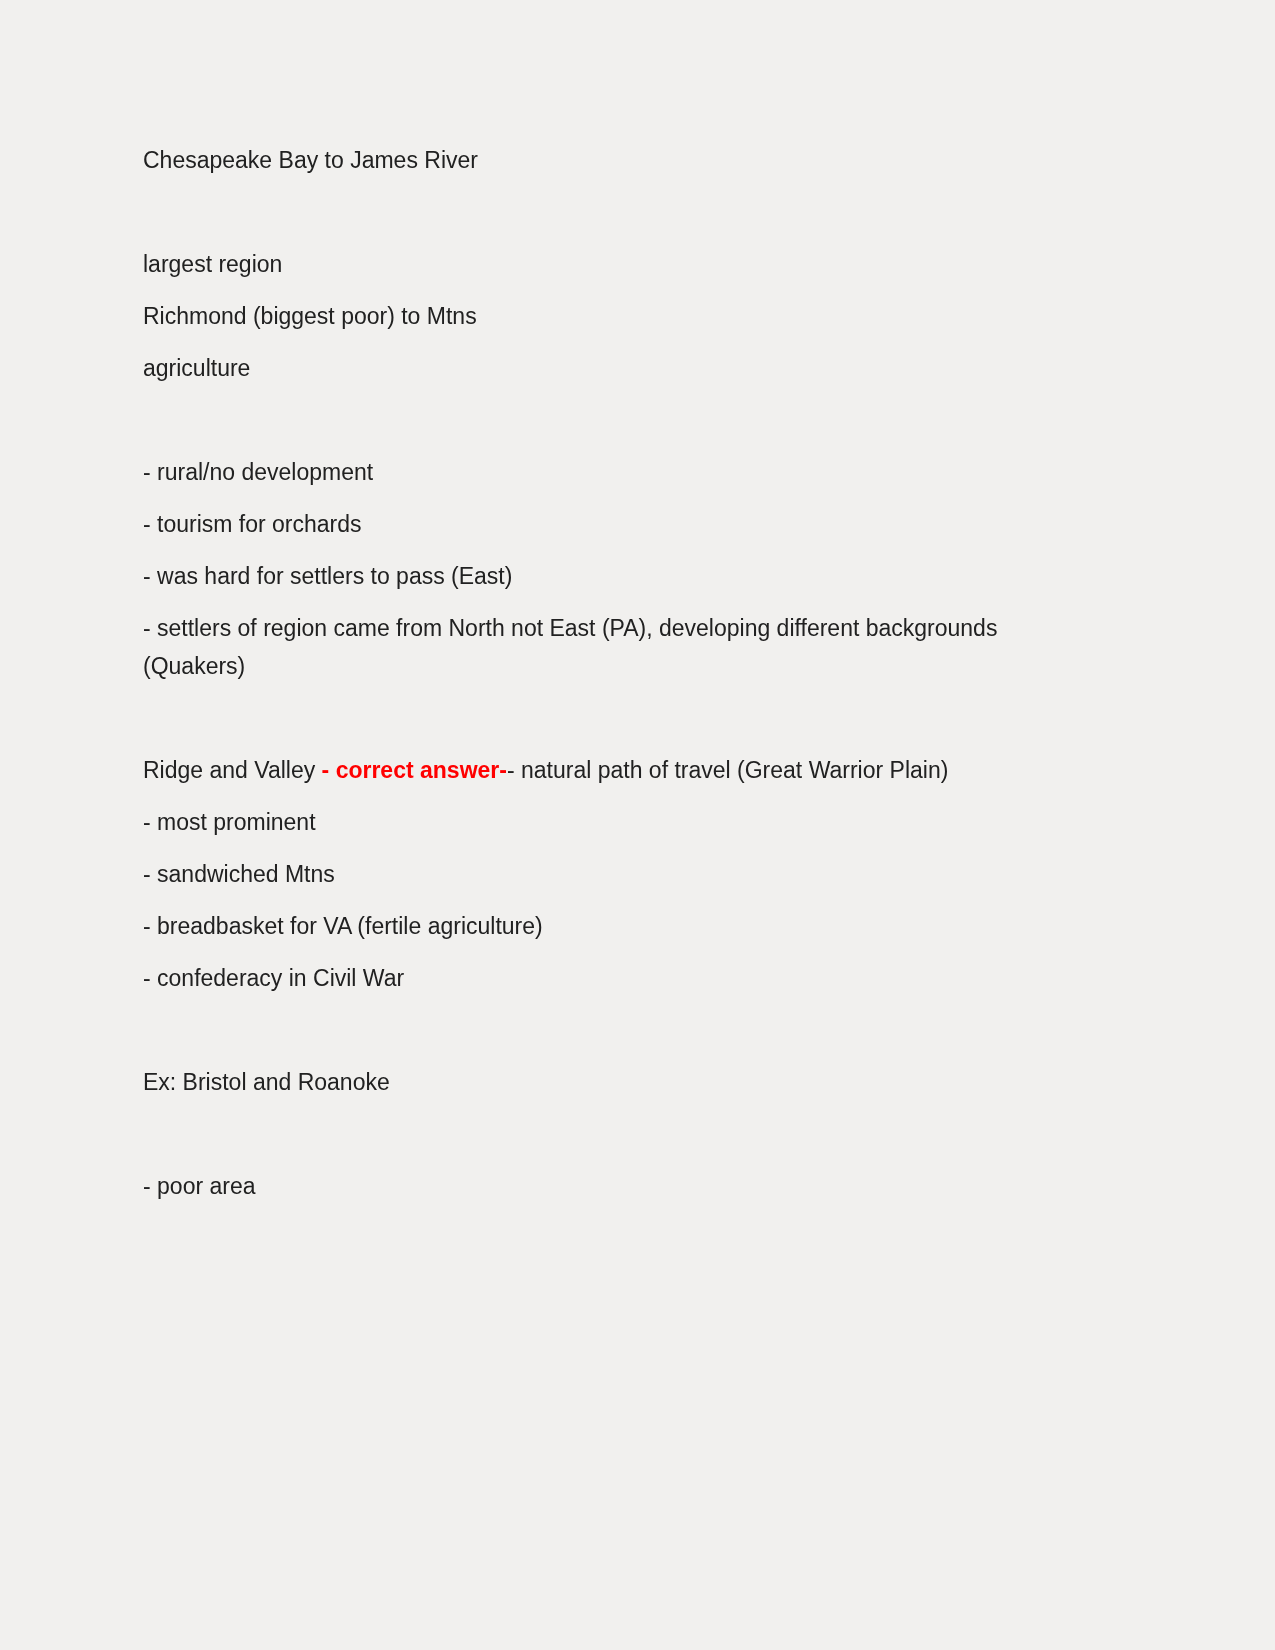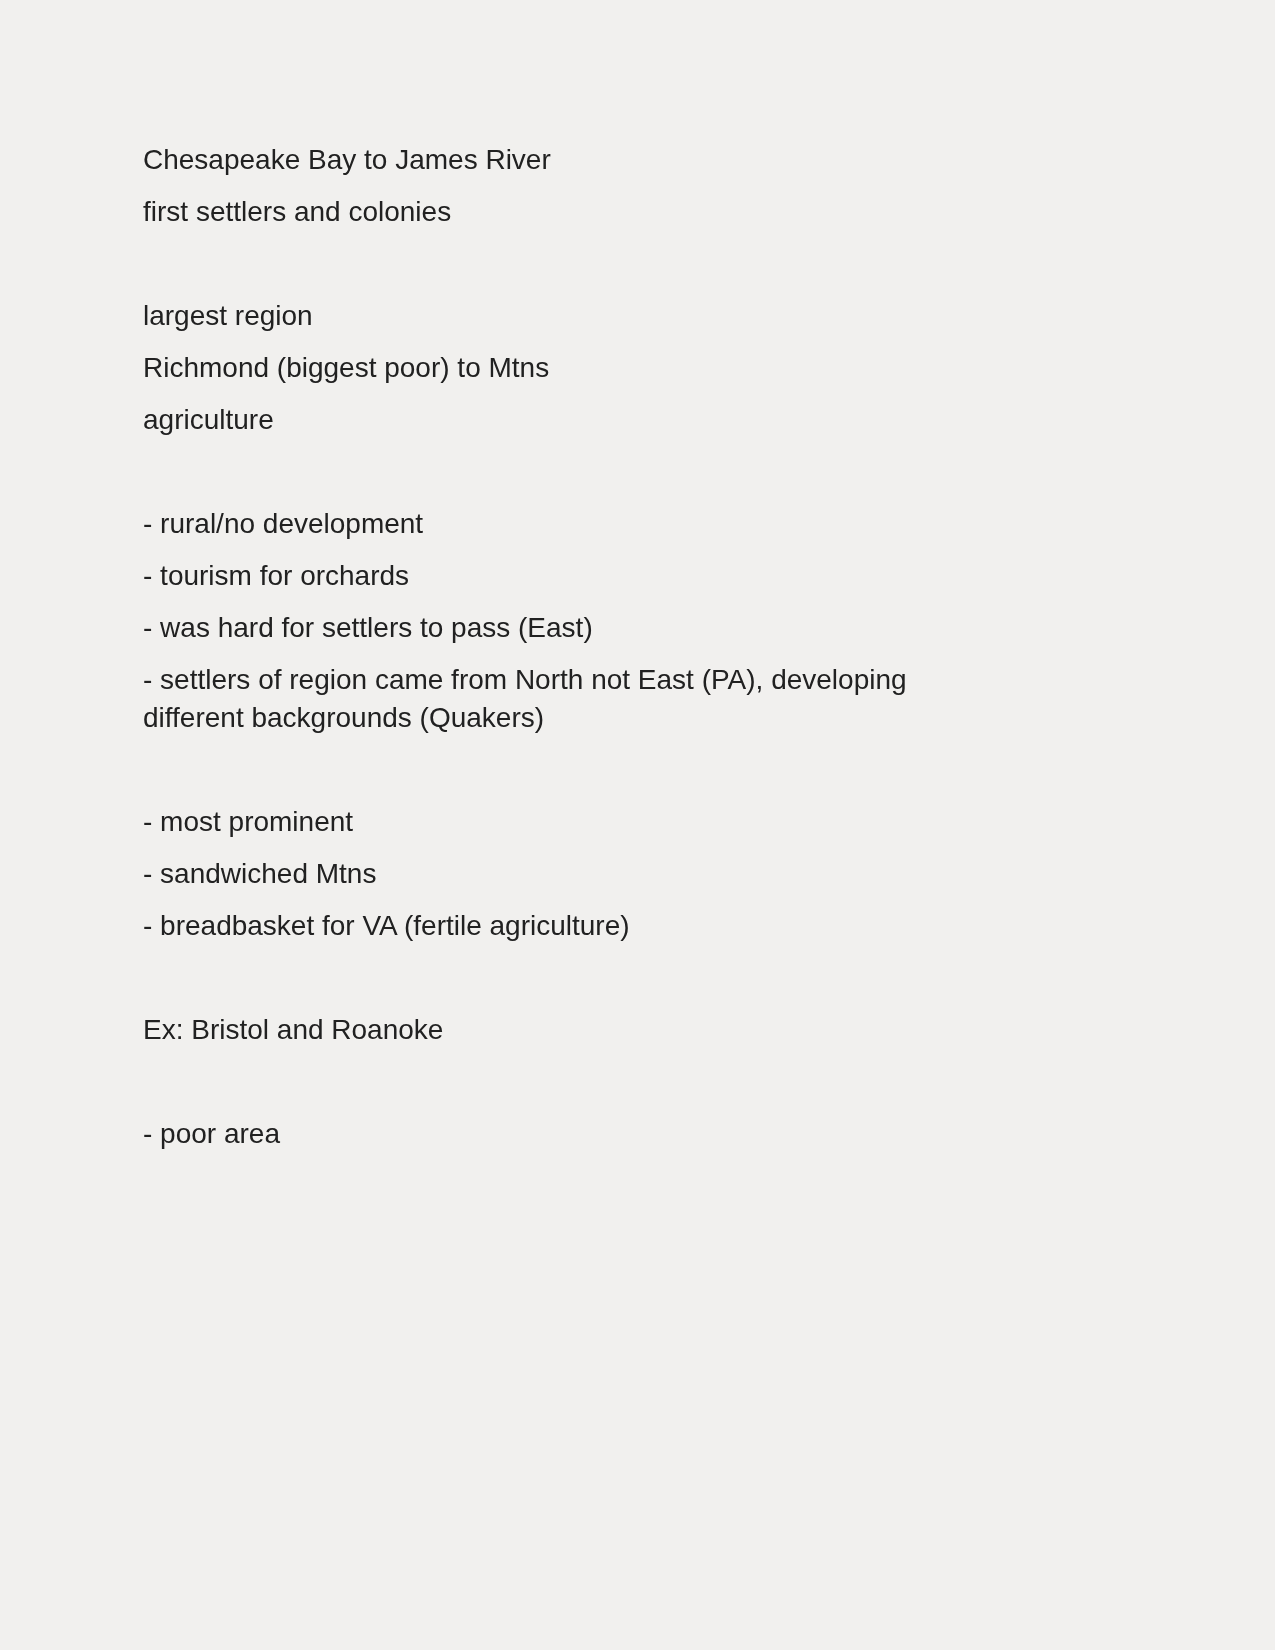--- a/index.html
+++ b/index.html
@@ -14,48 +14,49 @@
     color: #212121;
     overflow: hidden;
   }
   .doc {
     box-sizing: border-box;
     padding: 141px 0 0 143px;
     width: 1275px;
   }
   .para {
     margin: 0 0 14px 0;
-    font-size: 28px;
+    font-size: 23px;
     line-height: 38px;
     max-width: 855px;
     color: #212121;
     font-weight: 400;
     white-space: pre-wrap;
   }
   .para .red {
     color: #ff0000;
     font-weight: 700;
   }
 </style>
 </head>
 <body>
 
 <div class="doc" id="doc">
     <p class="para"><span>Chesapeake Bay to James River</span></p>
-    <p class="para"><span>first settlers and colonies</span></p>
     <p class="para">&nbsp;</p>
     <p class="para"><span>largest region</span></p>
     <p class="para"><span>Richmond (biggest poor) to Mtns</span></p>
     <p class="para"><span>agriculture</span></p>
     <p class="para">&nbsp;</p>
     <p class="para"><span>- rural/no development</span></p>
     <p class="para"><span>- tourism for orchards</span></p>
     <p class="para"><span>- was hard for settlers to pass (East)</span></p>
     <p class="para"><span>- settlers of region came from North not East (PA), developing different backgrounds (Quakers)</span></p>
     <p class="para">&nbsp;</p>
+    <p class="para"><span>Ridge and Valley </span><span class="red">- correct answer-</span><span>- natural path of travel (Great Warrior Plain)</span></p>
     <p class="para"><span>- most prominent</span></p>
     <p class="para"><span>- sandwiched Mtns</span></p>
     <p class="para"><span>- breadbasket for VA (fertile agriculture)</span></p>
+    <p class="para"><span>- confederacy in Civil War</span></p>
     <p class="para">&nbsp;</p>
     <p class="para"><span>Ex: Bristol and Roanoke</span></p>
     <p class="para">&nbsp;</p>
     <p class="para"><span>- poor area</span></p>
   </div>
 
 </body></html>

